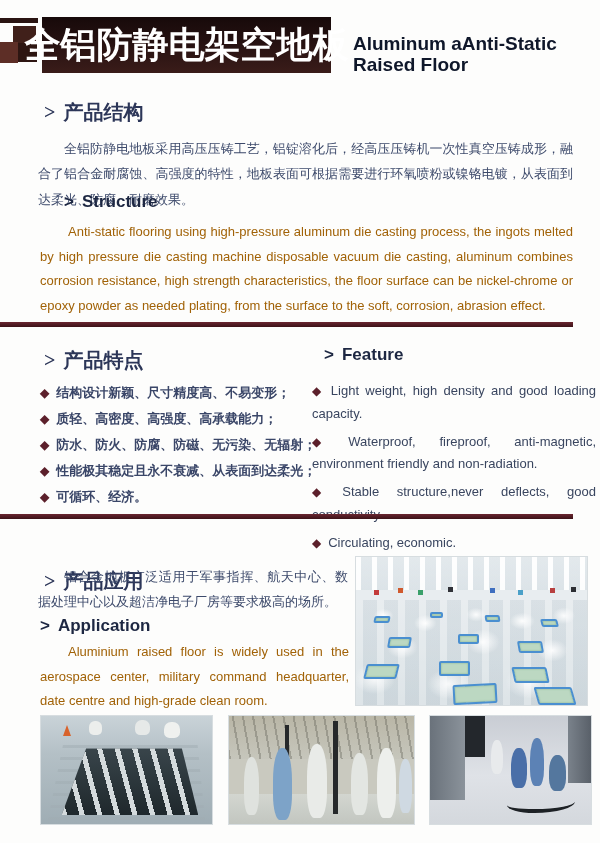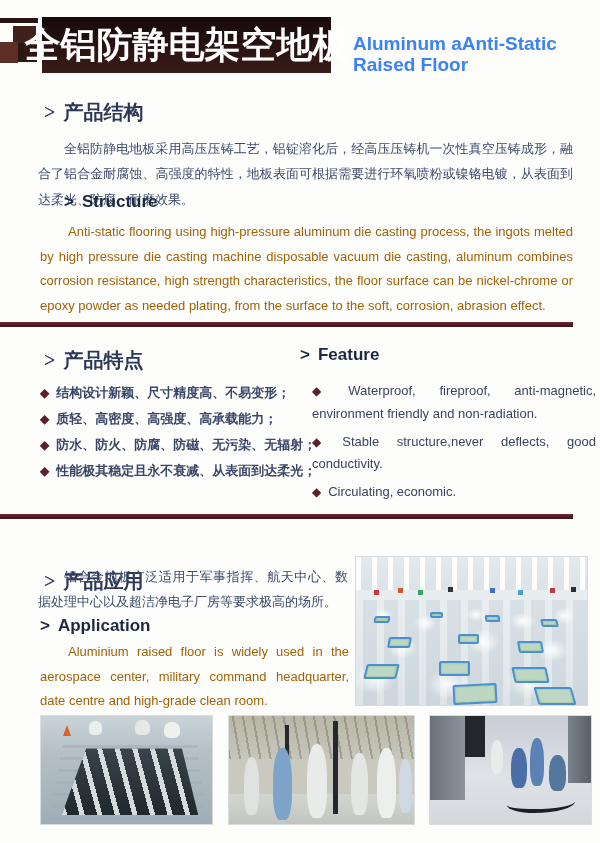--- a/index.html
+++ b/index.html
@@ -18,21 +18,21 @@
   .logo-sq3  { left:18px; top:43px; width:19px; height:19px; background:#2e1612; }
 
   .title-bar {
     position:absolute; left:42px; top:17px; width:289px; height:56px;
     background:linear-gradient(to bottom,#170a0a 0%,#241010 40%,#3a1c19 100%);
     color:#ffffff; display:flex; align-items:center; justify-content:center;
     font-size:36px; font-weight:bold; letter-spacing:0px; white-space:nowrap;
   }
   .title-en {
     position:absolute; left:353px; top:33px; width:235px;
-    color:#3b82f6; font-weight:bold; font-size:19px; line-height:1.12;
+    color:#0f172a; font-weight:bold; font-size:19px; line-height:1.12;
   }
 
   
   .sec-head { position:absolute; font-weight:bold; white-space:nowrap; }
   .sec-head .mk { margin-right:8px; }
   .sec-head.zh { color:#2c3658; font-size:20px; font-family:"Liberation Serif", serif; }
   .sec-head.en { color:#1d2742; font-size:17px; }
 
   
   .para {
@@ -178,28 +178,30 @@
   <ul class="blist zh" style="left:40px; top:380px; width:268px;">
 
       <li><span class="dia">◆</span><span>结构设计新颖、尺寸精度高、不易变形；</span></li>
 
       <li><span class="dia">◆</span><span>质轻、高密度、高强度、高承载能力；</span></li>
 
       <li><span class="dia">◆</span><span>防水、防火、防腐、防磁、无污染、无辐射；</span></li>
 
       <li><span class="dia">◆</span><span>性能极其稳定且永不衰减、从表面到达柔光；</span></li>
 
+      <li><span class="dia">◆</span><span>可循环、经济。</span></li>
     </ul>
 
-  <div class="sec-head en" style="left:300px; top:345px;">
+  <div class="sec-head en" style="left:324px; top:345px;">
     <span class="mk">&gt;</span><span>Feature</span>
   </div>
   <ul class="blist en" style="left:312px; top:380px; width:284px;">
 
 
+      <li><span class="dia">◆</span><span>Light weight, high density and good loading capacity.</span></li>
 
       <li><span class="dia">◆</span><span>Waterproof, fireproof, anti-magnetic, environment friendly and non-radiation.</span></li>
 
       <li><span class="dia">◆</span><span>Stable structure,never deflects, good conductivity.</span></li>
 
       <li><span class="dia">◆</span><span>Circulating, economic.</span></li>
     </ul>
 
   <div class="rule" style="top:514px;"></div>
 

